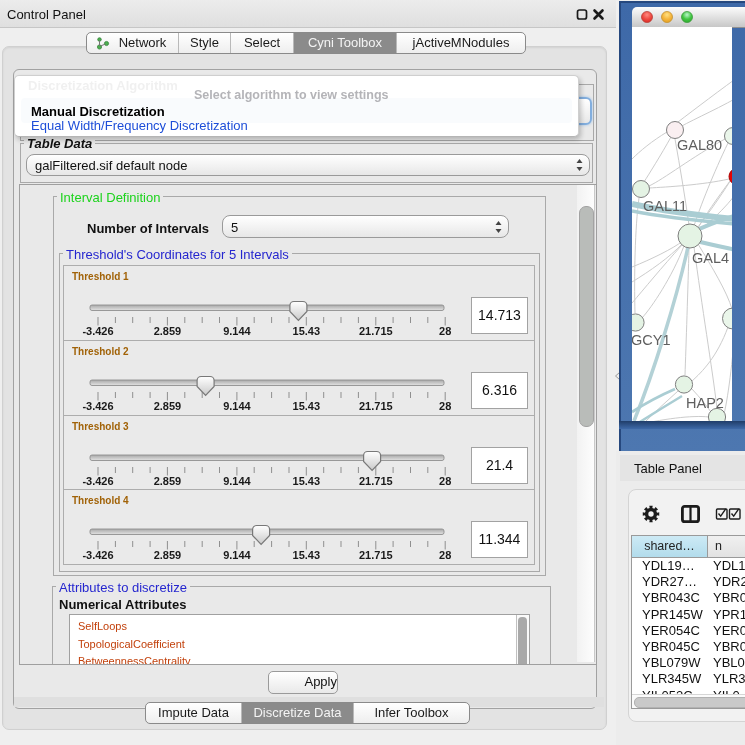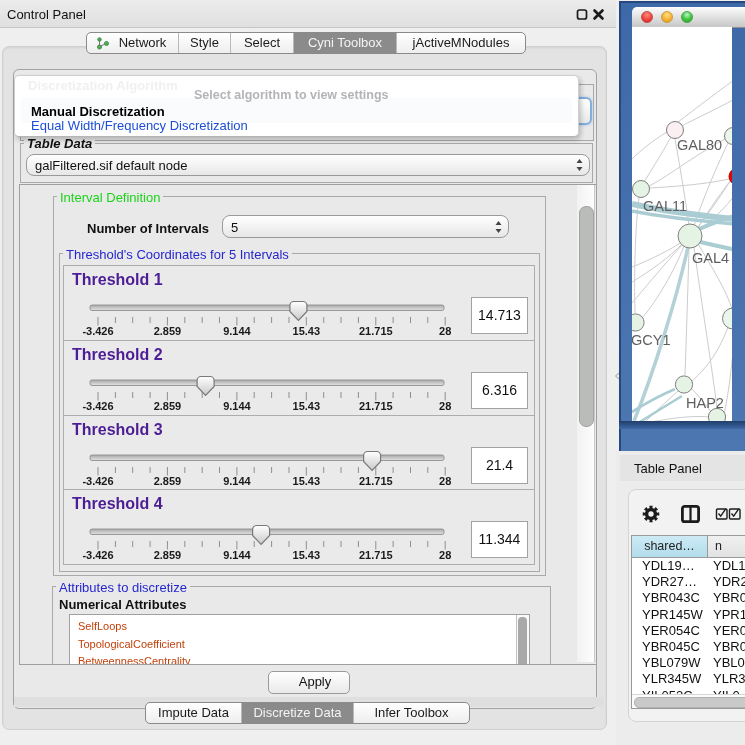--- a/index.html
+++ b/index.html
@@ -14,21 +14,21 @@
 .seg div{line-height:20px;border-left:1px solid #b9b9b9;white-space:nowrap;text-align:center;box-sizing:border-box;}
 .seg div:first-child{border-left:none;}
 .seg .sel{background:#8b8b8b;color:#f4f4f4;}
 
 .grp{position:absolute;border:1px solid #a9a9a9;}
 .grplab{position:absolute;font-size:13px;background:#e9e9e9;padding:0 3px;}
 .combo{position:absolute;border:1px solid #9a9a9a;border-radius:8px;background:linear-gradient(#ffffff,#e7e7e7);font-size:13px;color:#111;}
 .combo span{position:absolute;left:8px;top:50%;transform:translateY(-50%);}
 .arr{position:absolute;right:6px;top:50%;transform:translateY(-50%);width:7px;height:12px;}
 .tbox{position:absolute;left:43px;width:470px;height:74px;border:1px solid #adadad;background:#eaeaea;}
-.tbox b{position:absolute;left:8px;top:5px;font-size:16px;color:#4c1d95;}
+.tbox b{position:absolute;left:8px;top:5px;font-size:10px;color:#a16207;}
 .vbox{position:absolute;left:407px;top:31px;width:55px;height:35px;background:#fff;border:1px solid #a2a2a2;font-size:14px;color:#111;text-align:center;line-height:35px;}
 </style></head>
 <body>
 
 <div class="abs" id="titlebar">
     <span>Control Panel</span>
  <svg class="abs" style="left:575px;top:7px" width="32" height="14" viewBox="0 0 32 14">
   <rect x="2.5" y="3" width="9" height="9" rx="2" fill="none" stroke="#1a1a1a" stroke-width="1.7"></rect>
   <path d="M19.5,3.5 L27.5,11.5 M27.5,3.5 L19.5,11.5" stroke="#1a1a1a" stroke-width="2.6" stroke-linecap="round" fill="none"></path>
  </svg>
@@ -183,21 +183,21 @@
 <div style="position:absolute;left:1px;top:2px;width:9px;height:56px;background:#a9a9a9;border-radius:4px;"></div>
       </div>
 </div>
 </div>
 
 <div class="abs" style="left:577px;top:185px;width:17px;height:477px;background:linear-gradient(90deg,#f2f2f2,#fdfdfd);border-right:1px solid #c9c9c9;">
  <div style="position:absolute;left:2px;top:21px;width:13px;height:219px;background:#b9bcb9;border:1px solid #a2a2a2;border-radius:7px;"></div>
 </div>
 
 <div class="abs" style="left:14px;top:697px;width:590px;height:10px;background:#dfdfdf;"></div>
-<div class="abs" style="left:268px;top:671px;width:68px;height:21px;border:1px solid #9a9a9a;border-radius:5px;background:linear-gradient(#ffffff,#e9e9e9);text-align:center;line-height:20px;font-size:13px;color:#111;padding-left:12px;">Apply</div>
+<div class="abs" style="left:268px;top:671px;width:68px;height:21px;border:1px solid #9a9a9a;border-radius:5px;background:linear-gradient(#ffffff,#e9e9e9);text-align:right;line-height:20px;font-size:13px;color:#111;">Apply</div>
 <div class="abs seg" style="left:145px;top:702px;">
  <div style="width:95px;">Impute Data</div>
  <div class="sel" style="width:112px;">Discretize Data</div>
  <div style="width:116px;">Infer Toolbox</div>
 </div>
 <div class="abs" style="left:614.5px;top:366px;width:5px;height:8px;">
  <svg width="5" height="8" viewBox="0 0 5 8">
       <path d="M4.5,0.5 L0.5,4 L4.5,7.5" fill="none" stroke="#9a9a9a" stroke-width="1"></path>
     </svg>
 </div>

